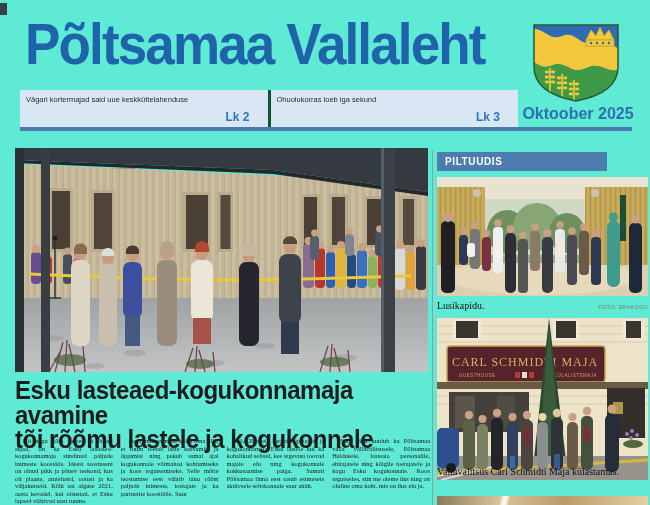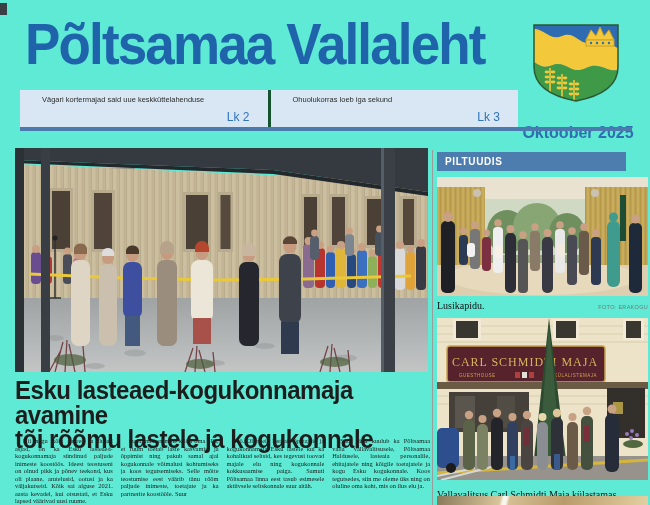--- a/index.html
+++ b/index.html
@@ -13,56 +13,56 @@
   .scan-mark { position:absolute; left:0; top:3px; width:7px; height:12px; background:#3a3f45; }
   .masthead-title {
     position:absolute; left:25px; top:16px; width:560px;
     font-size:57px; line-height:1; font-weight:800; letter-spacing:-2px;
     color:#1f63ab; transform:scaleX(.93); transform-origin:left center;
     white-space:nowrap;
   }
   .coat { position:absolute; left:528px; top:22px; width:96px; height:82px; }
   .issue-date {
     position:absolute; left:520px; top:105px; width:116px; text-align:center;
-    font-size:16px; font-weight:700; color:#2f6fb0;margin-top:19px;
+    font-size:16px; font-weight:700; color:#2f6fb0;
   }
   
   .teaser-bar {
     position:absolute; left:20px; top:90px; width:498px; height:38px;
     background:#d9e7f4; display:flex;
   }
   .teaser {
-    position:relative; flex:1; padding:5px 8px 3px 22px;
+    position:relative; flex:1; padding:5px 8px 3px 6px;
     font-size:7.5px; line-height:1.35; color:#2b2b2b;
   }
   .teaser + .teaser { border-left:3px solid #14532d; }
   .teaser .lk {
     position:absolute; right:18px; bottom:3px;
-    font-size:12px; font-weight:400; color:#2f74bc;
+    font-size:12px; font-weight:700; color:#2f74bc;
   }
   .rule-blue { position:absolute; left:20px; top:127px; width:612px; height:4px; background:#4a7aae; }
   
   .main-photo { position:absolute; left:15px; top:148px; width:413px; height:224px; overflow:hidden; }
   .headline {
     position:absolute; left:15px; top:378px; width:418px;
     font-size:25px; line-height:.98; font-weight:800; letter-spacing:-.5px;
     color:#1d1d1d; transform:scaleX(.96); transform-origin:left top;
   }
   .columns {
     position:absolute; left:15px; top:437px; width:415px; height:68px;
     display:flex; gap:8px; overflow:hidden;
     font-family:"Liberation Serif", serif; font-size:6.4px; line-height:7.5px;
     color:#1c1c1c; text-align:justify;
   }
   .columns .col { flex:1; overflow:hidden; }
   .columns .col p { text-indent:8px; }
   
   .v-divider { position:absolute; left:432px; top:150px; width:1px; height:355px; background:#9b9b9b; }
   .sidebar-header {
-    position:absolute; left:437px; top:152px; width:189px; height:19px;
+    position:absolute; left:437px; top:152px; width:170px; height:19px;
     background:#4d7dae; color:#fff; font-size:10px; font-weight:700;
     letter-spacing:.6px; line-height:19px; padding-left:8px;
   }
   .sb-photo1 { position:absolute; left:437px; top:177px; width:211px; height:119px; overflow:hidden; }
   .caption-row {
     position:absolute; left:437px; width:211px; display:flex;
     justify-content:space-between; align-items:baseline;
   }
   .cap { font-family:"Liberation Serif", serif; font-size:10px; font-weight:400; color:#111; }
   .credit { font-size:5.5px; color:#777; letter-spacing:.3px; }
@@ -475,19 +475,19 @@
       </g>
       <g fill="#9a7ab8">
         <circle cx="190" cy="116" r="2"></circle>
           <circle cx="195" cy="113" r="2"></circle>
           <circle cx="200" cy="117" r="2"></circle>
           <circle cx="194" cy="120" r="2"></circle>
       </g>
       <ellipse cx="196" cy="126" rx="10" ry="4" fill="#52683f"></ellipse>
     </svg>
   </div>
-  <div class="caption-row" style="top:489px;">
+  <div class="caption-row" style="top:466px;">
     <span class="cap">Vallavalitsus Carl Schmidti Maja külastamas.</span>
   </div>
 
   <div class="sb-photo3"></div>
 
 </div>
 
 </body></html>

